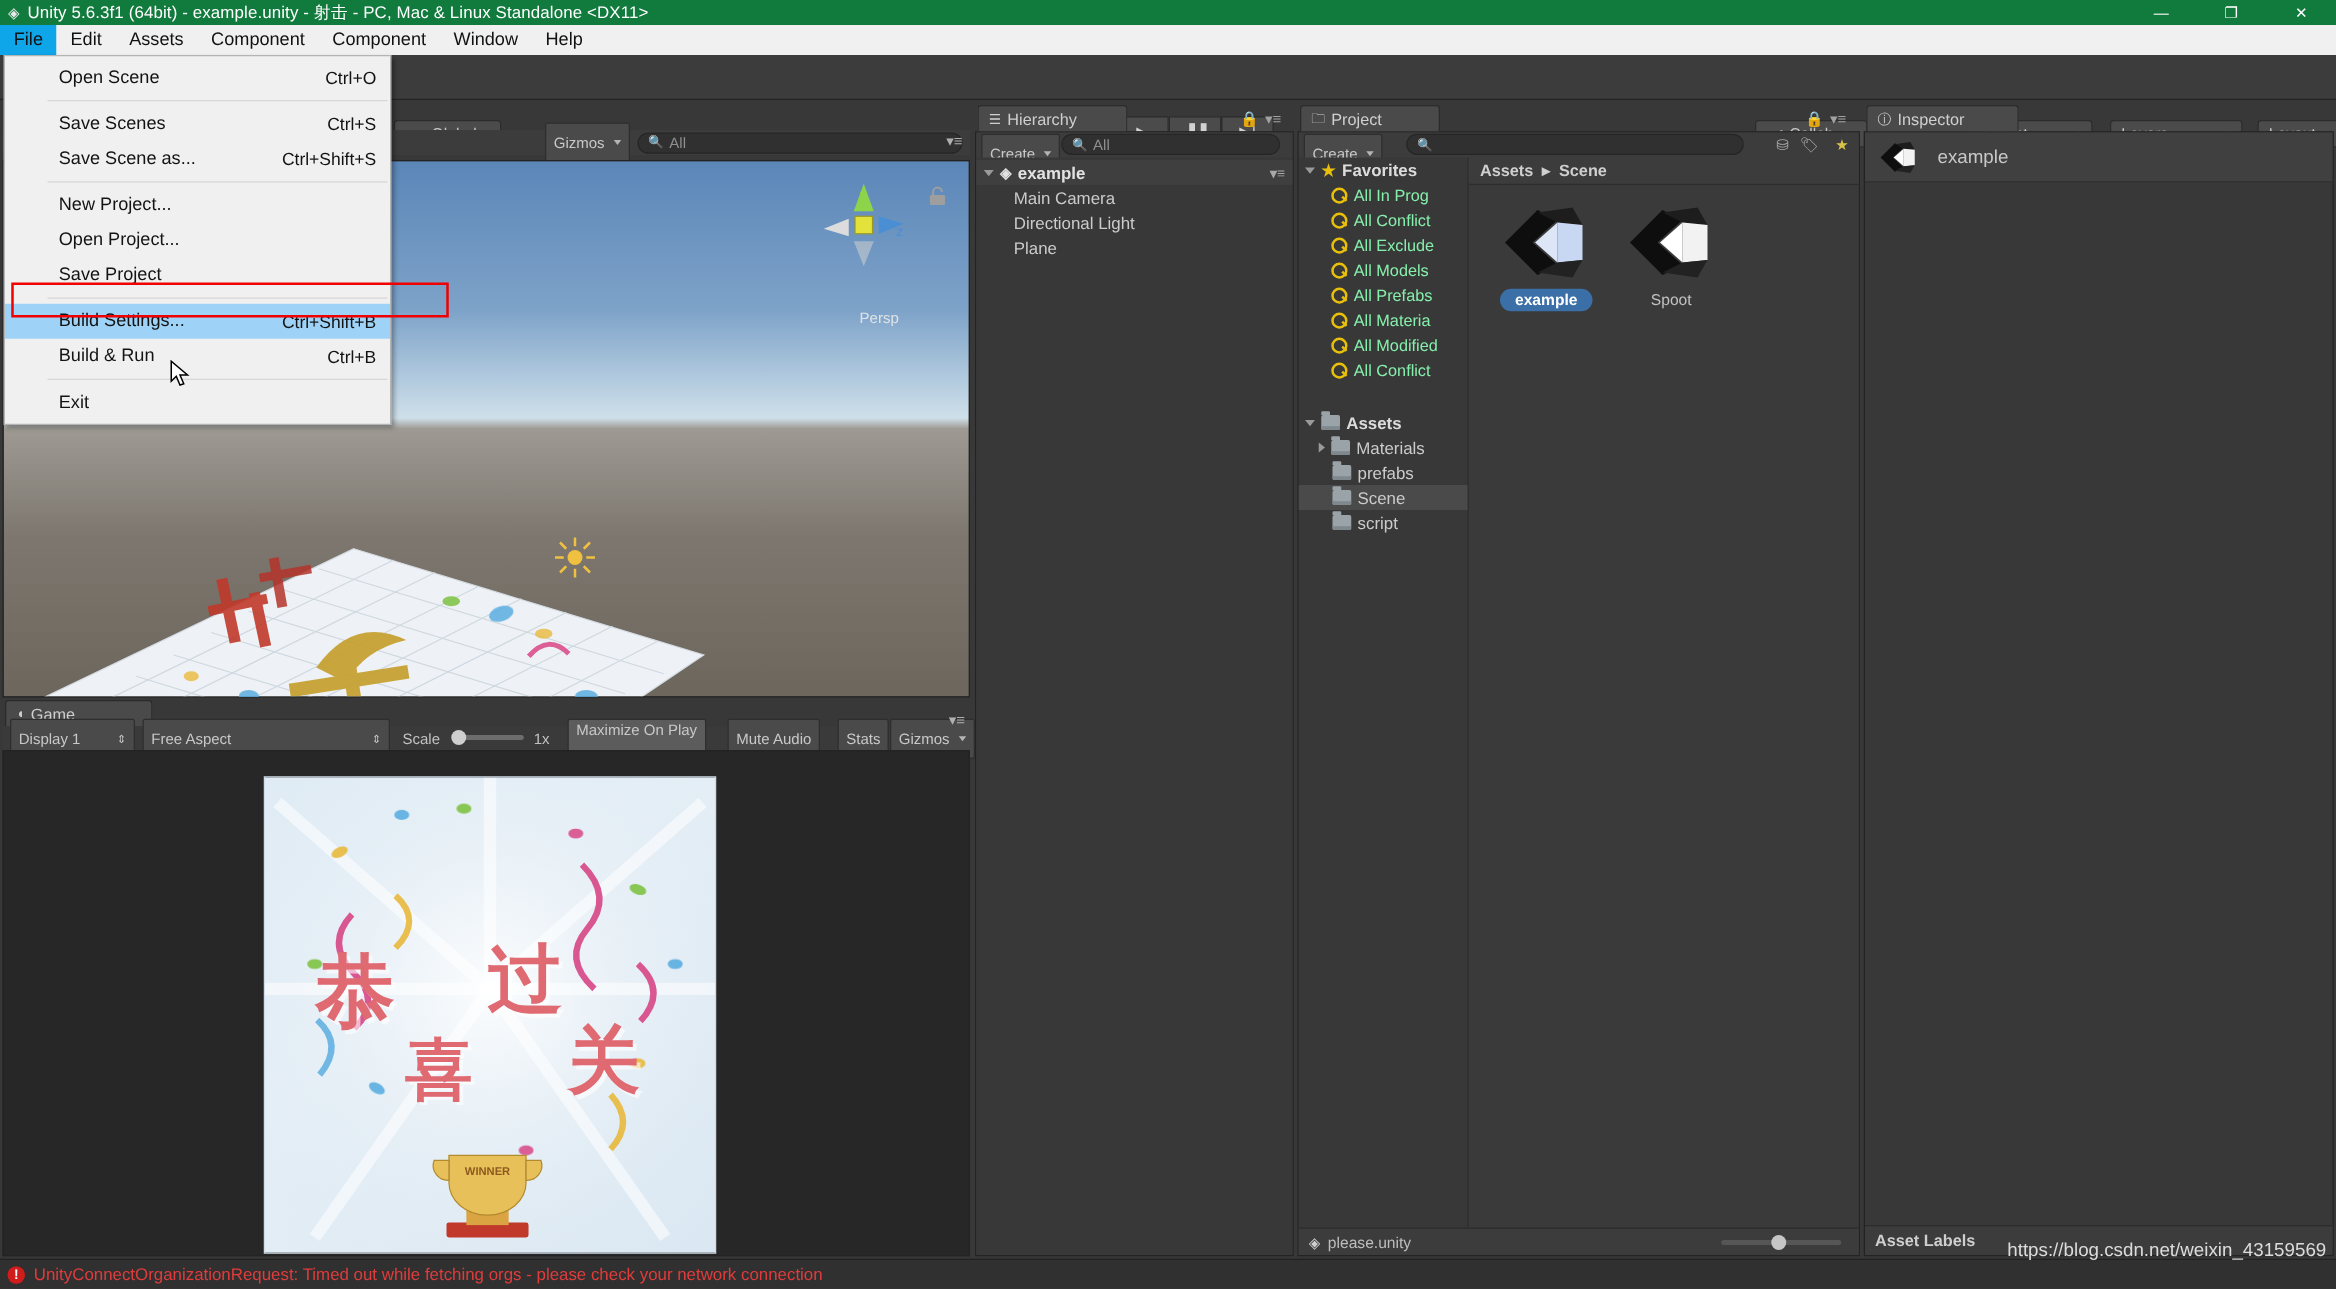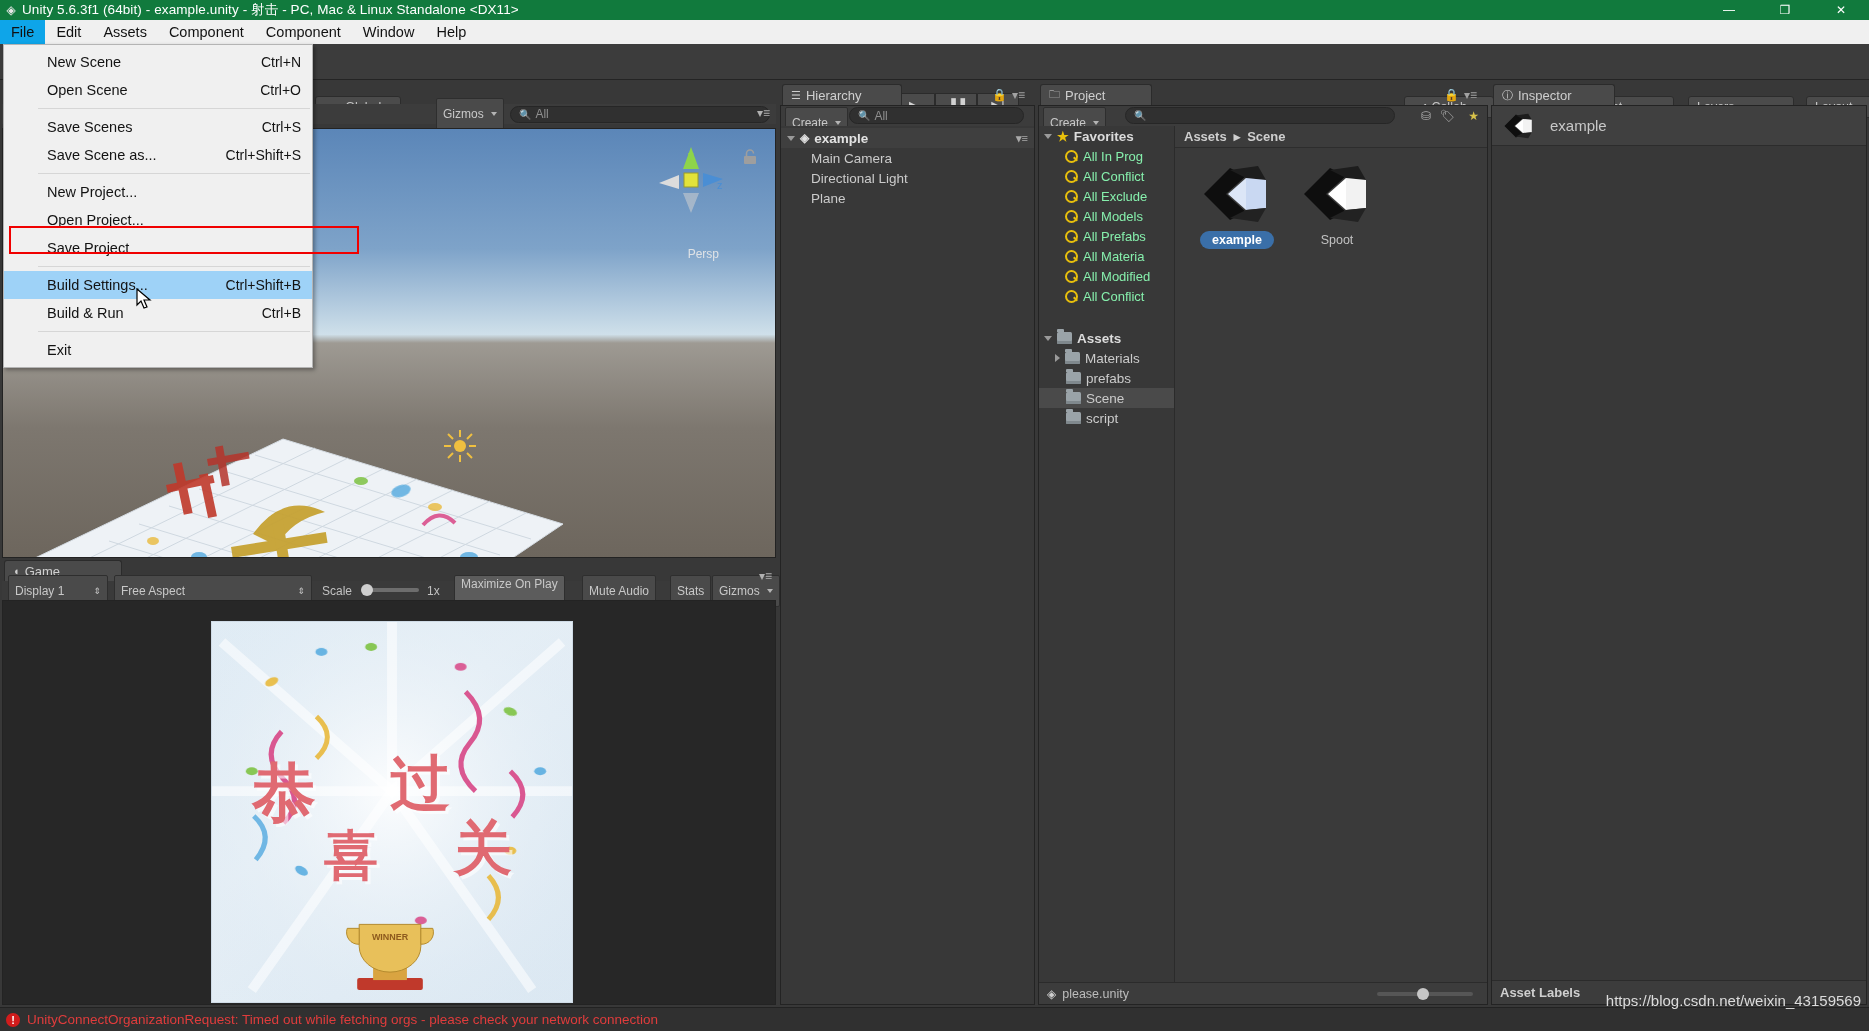--- a/index.html
+++ b/index.html
@@ -565,24 +565,20 @@
       <span>Asset Labels</span>
     </div>
   </div>
   <div class="ptab" style="left:1493px;top:84px;width:122px;">
     <span style="font-size:11px;">ⓘ</span>
     <span>Inspector</span>
   </div>
 
   <div class="dropdown">
     <div class="dd-item">
-      <span>New Scene</span>
-      <span class="sc">Ctrl+N</span>
-    </div>
-    <div class="dd-item">
       <span>Open Scene</span>
       <span class="sc">Ctrl+O</span>
     </div>
     <div class="dd-sep"></div>
     <div class="dd-item">
       <span>Save Scenes</span>
       <span class="sc">Ctrl+S</span>
     </div>
     <div class="dd-item">
       <span>Save Scene as...</span>

